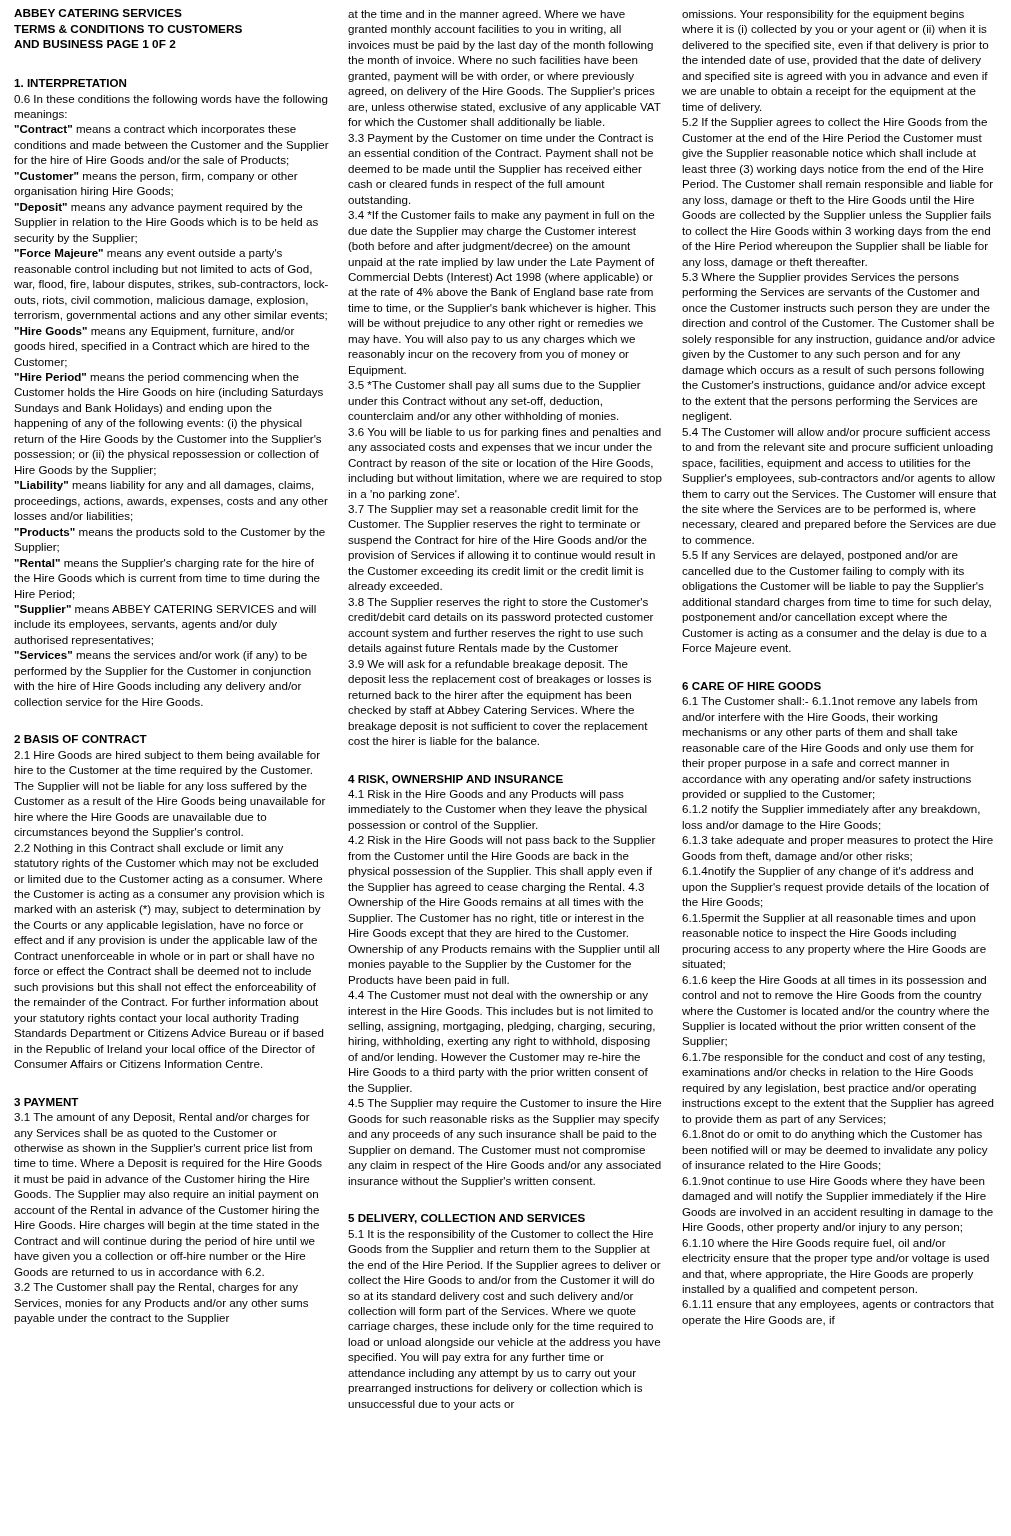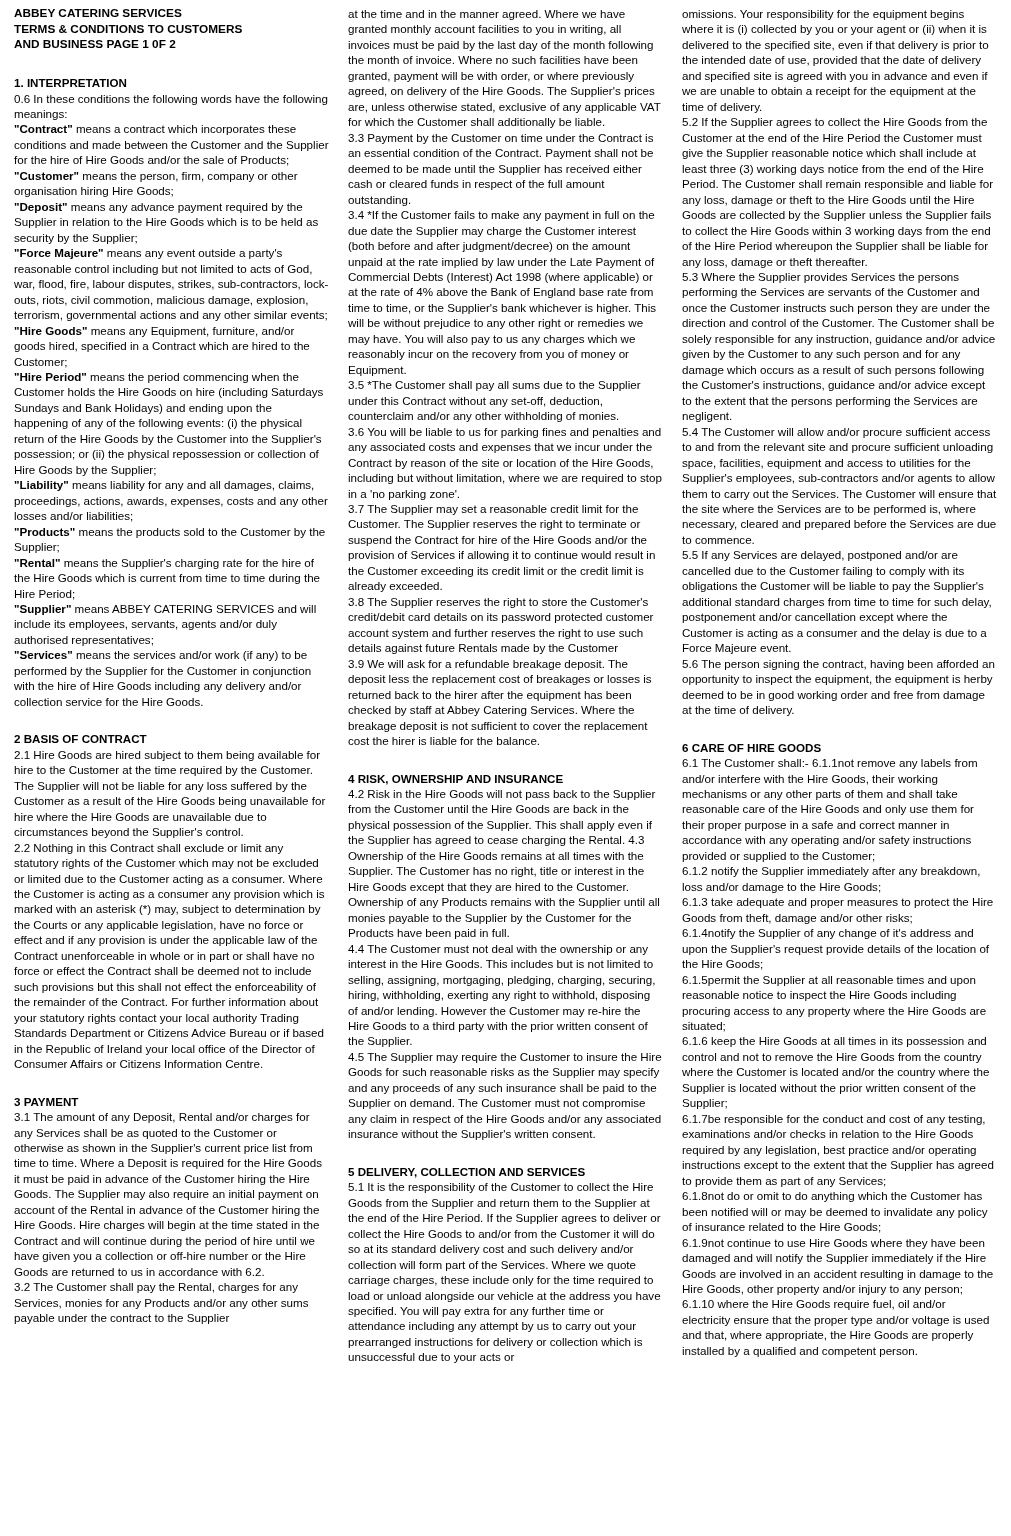--- a/index.html
+++ b/index.html
@@ -89,42 +89,43 @@
     <div>
         <p class="p">at the time and in the manner agreed. Where we have granted monthly account facilities to you in writing, all invoices must be paid by the last day of the month following the month of invoice. Where no such facilities have been granted, payment will be with order, or where previously agreed, on delivery of the Hire Goods. The Supplier's prices are, unless otherwise stated, exclusive of any applicable VAT for which the Customer shall additionally be liable.</p>
         <p class="p">3.3 Payment by the Customer on time under the Contract is an essential condition of the Contract. Payment shall not be deemed to be made until the Supplier has received either cash or cleared funds in respect of the full amount outstanding.</p>
         <p class="p"> 3.4 *If the Customer fails to make any payment in full on the due date the Supplier may charge the Customer interest (both before and after judgment/decree) on the amount unpaid at the rate implied by law under the Late Payment of Commercial Debts (Interest) Act 1998 (where applicable) or at the rate of 4% above the Bank of England base rate from time to time, or the Supplier's bank whichever is higher. This will be without prejudice to any other right or remedies we may have. You will also pay to us any charges which we reasonably incur on the recovery from you of money or Equipment.</p>
         <p class="p">3.5 *The Customer shall pay all sums due to the Supplier under this Contract without any set-off, deduction, counterclaim and/or any other withholding of monies.</p>
         <p class="p">3.6 You will be liable to us for parking fines and penalties and any associated costs and expenses that we incur under the Contract by reason of the site or location of the Hire Goods, including but without limitation, where we are required to stop in a 'no parking zone'.</p>
         <p class="p"> 3.7 The Supplier may set a reasonable credit limit for the Customer. The Supplier reserves the right to terminate or suspend the Contract for hire of the Hire Goods and/or the provision of Services if allowing it to continue would result in the Customer exceeding its credit limit or the credit limit is already exceeded.</p>
         <p class="p"> 3.8 The Supplier reserves the right to store the Customer's credit/debit card details on its password protected customer account system and further reserves the right to use such details against future Rentals made by the Customer</p>
         <p class="p">3.9  We will ask for a refundable breakage deposit. The deposit less the replacement cost of breakages or losses is returned back to the hirer after the equipment has been checked by staff at Abbey Catering Services. Where the breakage deposit is not sufficient to cover the replacement cost the hirer is liable for the balance.</p>
         <p class="p sec-head gap-sm">4 RISK, OWNERSHIP AND INSURANCE</p>
+        <p class="p">4.1 Risk in the Hire Goods and any Products will pass immediately to the Customer when they leave the physical possession or control of the Supplier.</p>
         <p class="p">4.2 Risk in the Hire Goods will not pass back to the Supplier from the Customer until the Hire Goods are back in the physical possession of the Supplier. This shall apply even if the Supplier has agreed to cease charging the Rental. 4.3 Ownership of the Hire Goods remains at all times with the Supplier. The Customer has no right, title or interest in the Hire Goods except that they are hired to the Customer. Ownership of any Products remains with the Supplier until all monies payable to the Supplier by the Customer for the Products have been paid in full.</p>
         <p class="p"> 4.4 The Customer must not deal with the ownership or any interest in the Hire Goods. This includes but is not limited to selling, assigning, mortgaging, pledging, charging, securing, hiring, withholding, exerting any right to withhold, disposing of and/or lending. However the Customer may re-hire the Hire Goods to a third party with the prior written consent of the Supplier.</p>
         <p class="p">4.5 The Supplier may require the Customer to insure the Hire Goods for such reasonable risks as the Supplier may specify and any proceeds of any such insurance shall be paid to the Supplier on demand. The Customer must not compromise any claim in respect of the Hire Goods and/or any associated insurance without the Supplier's written consent.</p>
         <p class="p sec-head gap-sm">5 DELIVERY, COLLECTION AND SERVICES</p>
         <p class="p"> 5.1 It is the responsibility of the Customer to collect the Hire Goods from the Supplier and return them to the Supplier at the end of the Hire Period. If the Supplier agrees to deliver or collect the Hire Goods to and/or from the Customer it will do so at its standard delivery cost and such delivery and/or collection will form part of the Services. Where we quote carriage charges, these include only for the time required to load or unload alongside our vehicle at the address you have specified. You will pay extra for any further time or attendance including any attempt by us to carry out your prearranged instructions for delivery or collection which is unsuccessful due to your acts or</p>
       </div>
   </div>
 
   <div class="col last">
     <div>
         <p class="p">omissions. Your responsibility for the equipment begins where it is (i) collected by you or your agent or (ii) when it is delivered to the specified site, even if that delivery is prior to the intended date of use, provided that the date of delivery and specified site is agreed with you in advance and even if we are unable to obtain a receipt for the equipment at the time of delivery.</p>
         <p class="p">5.2 If the Supplier agrees to collect the Hire Goods from the Customer at the end of the Hire Period the Customer must give the Supplier reasonable notice which shall include at least three (3) working days notice from the end of the Hire Period. The Customer shall remain responsible and liable for any loss, damage or theft to the Hire Goods until the Hire Goods are collected by the Supplier unless the Supplier fails to collect the Hire Goods within 3 working days from the end of the Hire Period whereupon the Supplier shall be liable for any loss, damage or theft thereafter.</p>
         <p class="p">5.3 Where the Supplier provides Services the persons performing the Services are servants of the Customer and once the Customer instructs such person they are under the direction and control of the Customer. The Customer shall be solely responsible for any instruction, guidance and/or advice given by the Customer to any such person and for any damage which occurs as a result of such persons following the Customer's instructions, guidance and/or advice except to the extent that the persons performing the Services are negligent.</p>
         <p class="p">5.4 The Customer will allow and/or procure sufficient access to and from the relevant site and procure sufficient unloading space, facilities, equipment and access to utilities for the Supplier's employees, sub-contractors and/or agents to allow them to carry out the Services. The Customer will ensure that the site where the Services are to be performed is, where necessary, cleared and prepared before the Services are due to commence.</p>
         <p class="p">5.5 If any Services are delayed, postponed and/or are cancelled due to the Customer failing to comply with its obligations the Customer will be liable to pay the Supplier's additional standard charges from time to time for such delay, postponement and/or cancellation except where the Customer is acting as a consumer and the delay is due to a Force Majeure event.</p>
-        <p class="p">5.6 The person signing the contract, having been afforded an opportunity to inspect the equipment, the equipment is herby deemed to be in good working order and free from damage at the time of delivery.</p>
         <p class="p sec-head gap-sm">6 CARE OF HIRE GOODS</p>
         <p class="p">6.1 The Customer shall:- 6.1.1not remove any labels from and/or interfere with the Hire Goods, their working mechanisms or any other parts of them and shall take reasonable care of the Hire Goods and only use them for their proper purpose in a safe and correct manner in accordance with any operating and/or safety instructions provided or supplied to the Customer;</p>
         <p class="p"> 6.1.2 notify the Supplier immediately after any breakdown, loss and/or damage to the Hire Goods;</p>
         <p class="p">6.1.3 take adequate and proper measures to protect the Hire Goods from theft, damage and/or other risks;</p>
         <p class="p">6.1.4notify the Supplier of any change of it's address and upon the Supplier's request provide details of the location of the Hire Goods;</p>
         <p class="p">6.1.5permit the Supplier at all reasonable times and upon reasonable notice to inspect the Hire Goods including procuring access to any property where the Hire Goods are situated;</p>
         <p class="p"> 6.1.6 keep the Hire Goods at all times in its possession and control and not to remove the Hire Goods from the country where the Customer is located and/or the country where the Supplier is located without the prior written consent of the Supplier;</p>
         <p class="p">6.1.7be responsible for the conduct and cost of any testing, examinations and/or checks in relation to the Hire Goods required by any legislation, best practice and/or operating instructions except to the extent that the Supplier has agreed to provide them as part of any Services;</p>
         <p class="p">6.1.8not do or omit to do anything which the Customer has been notified will or may be deemed to invalidate any policy of insurance related to the Hire Goods;</p>
         <p class="p">6.1.9not continue to use Hire Goods where they have been damaged and will notify the Supplier immediately if the Hire Goods are involved in an accident resulting in damage to the Hire Goods, other property and/or injury to any person; 6.1.10 where the Hire Goods require fuel, oil and/or electricity ensure that the proper type and/or voltage is used and that, where appropriate, the Hire Goods are properly installed by a qualified and competent person.</p>
+        <p class="p"> 6.1.11 ensure that any employees, agents or contractors that operate the Hire Goods are, if</p>
       </div>
   </div>
 
 </div>
 
 </body></html>

